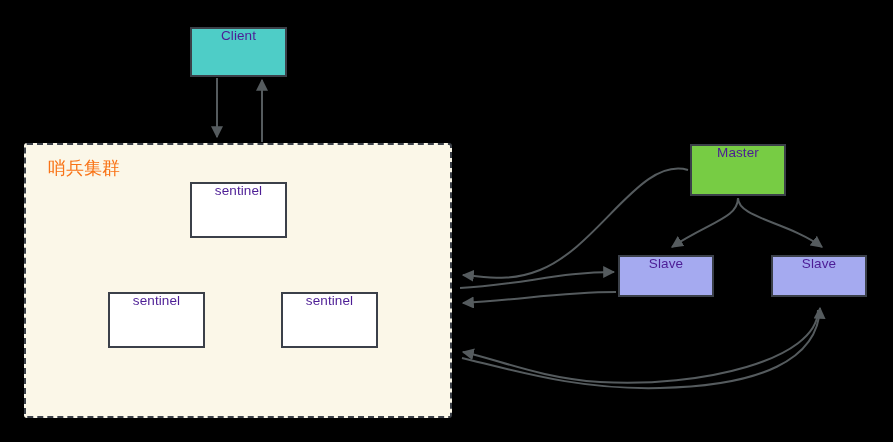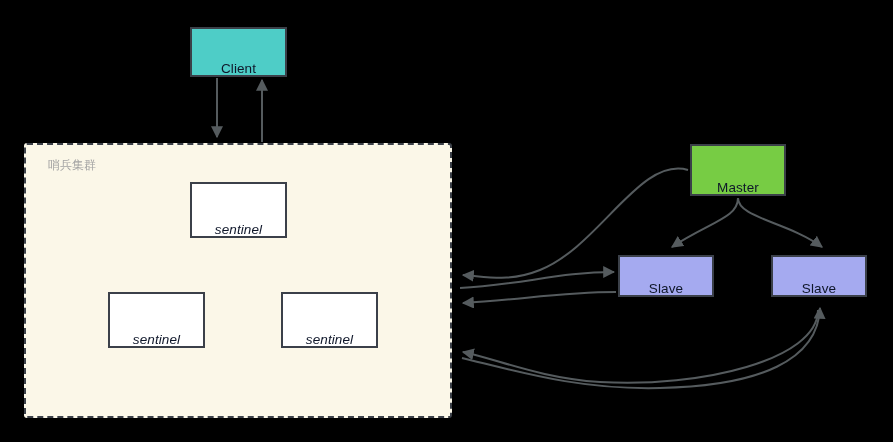--- a/index.html
+++ b/index.html
@@ -30,43 +30,42 @@
     top: 0;
     width: 893px;
     height: 442px;
   }
 
   
   .node {
     position: absolute;
     box-sizing: border-box;
     display: flex;
-    align-items: flex-end;
+    align-items: flex-start;
     justify-content: center;
     border: 2px solid #3b4049;
     font-size: 13.5px;
-    color: #0f172a;
+    color: #4c1d95;
     letter-spacing: 0.1px;
     line-height: 1;
     z-index: 5;
   }
 
   .node-client {
     left: 190px;
     top: 27px;
     width: 97px;
     height: 50px;
     background: #4ecdc7;
   }
 
   .node-sentinel {
     width: 97px;
     height: 56px;
     background: #ffffff;
-    font-style: italic;
   }
   .node-sentinel-top    { left: 190px; top: 182px; }
   .node-sentinel-left   { left: 108px; top: 292px; }
   .node-sentinel-right  { left: 281px; top: 292px; }
 
   .node-master {
     left: 690px;
     top: 144px;
     width: 96px;
     height: 52px;
@@ -92,22 +91,22 @@
     background: #fbf7e8;
     border: 2px dashed #3d424a;
     border-radius: 3px;
     z-index: 1;
   }
 
   .cluster-label {
     position: absolute;
     left: 48px;
     top: 159px;
-    font-size: 12px;
-    color: #a3a3a3;
+    font-size: 18px;
+    color: #f97316;
     line-height: 1;
     z-index: 4;
     white-space: nowrap;
   }
 
   .edge-path {
     fill: none;
     stroke: #555b5e;
     stroke-width: 2;
   }

